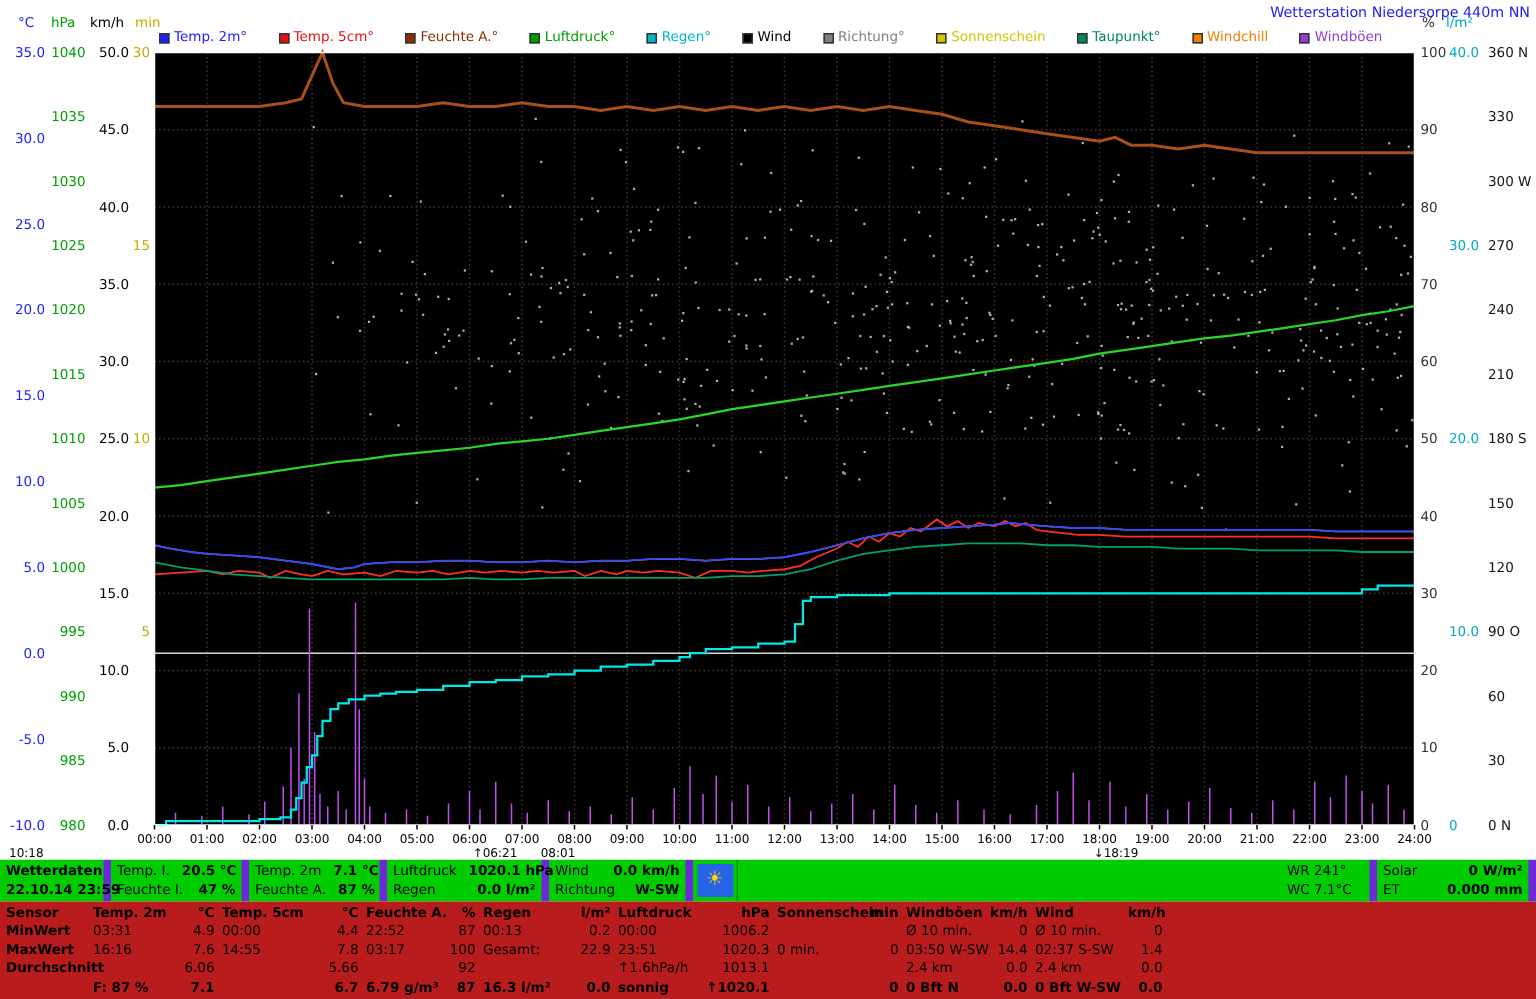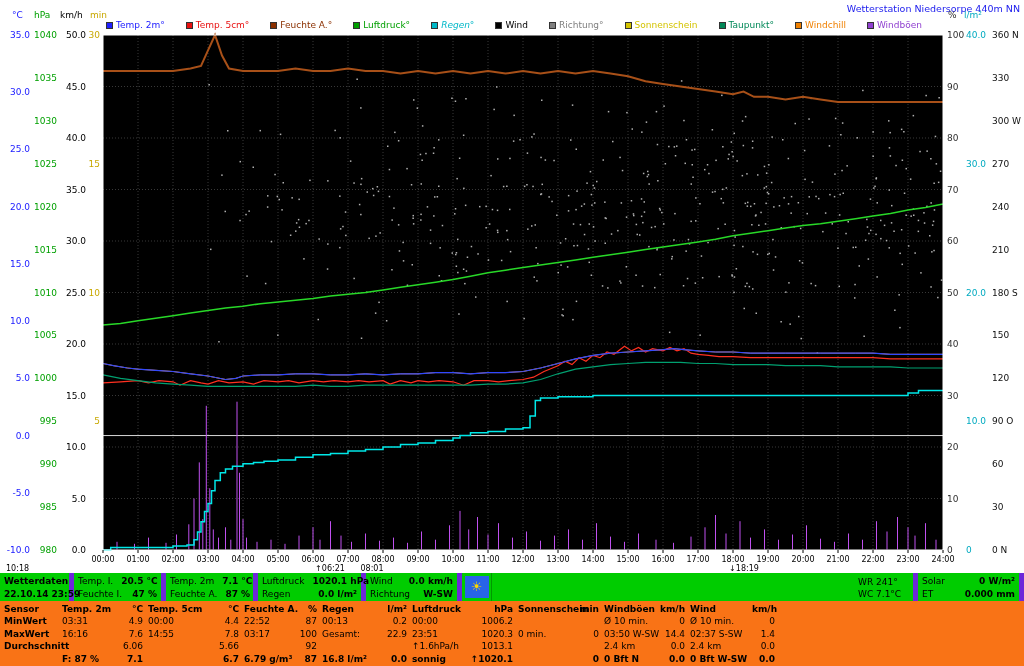--- a/index.html
+++ b/index.html
@@ -13,21 +13,21 @@
   .lg-sq{width:7px;height:7px;border:1px solid #333;display:inline-block}
   #chart-svg{position:absolute;top:0;left:0}
   #statusbar{width:1024px;height:28px;background:#00cc00;display:flex;font-size:9px;line-height:12px;color:#000;overflow:hidden}
   .sb-cell{border-right:5px solid #6d28d9;padding:2px 4px 1px;display:flex;flex-direction:column;justify-content:space-between;white-space:nowrap}
   .sb-row{display:flex;justify-content:space-between;gap:8px}
   .sb-val{font-weight:bold}
   .sb-title{font-weight:bold}
   .sb-spacer{flex:1;border-right:none}
   .sb-iconbox{display:flex;align-items:center;justify-content:center;width:30px;border-right:1px solid #009900}
   .fc-icon{width:24px;height:22px;background:#2864e8;color:#ffd800;display:flex;align-items:center;justify-content:center;font-size:13px}
-  #stats{width:1024px;height:65px;background:#f97316;font-size:9px;padding:2px 0 0 2px;overflow:hidden}
+  #stats{width:1024px;height:65px;background:#b91c1c;font-size:9px;padding:2px 0 0 2px;overflow:hidden}
   .st-row{display:grid;line-height:12.4px;white-space:nowrap;
     grid-template-columns:58px 50px 36px 58px 38px 52px 26px 52px 38px 56px 50px 60px 26px 58px 28px 64px 26px;}
   .st-t{text-align:left;padding-left:2px;overflow:visible}
   .st-v{text-align:right;padding-right:3px}
   .bold{font-weight:bold}
 </style>
 </head>
 <body>
 
 <div id="app">
@@ -810,21 +810,21 @@
         <span class="lg-item">
           <span class="lg-sq" style="background: rgb(139, 48, 0);"></span>
           <span style="color: rgb(139, 48, 0);">Feuchte A.°</span>
         </span>
         <span class="lg-item">
           <span class="lg-sq" style="background: rgb(0, 160, 0);"></span>
           <span style="color: rgb(0, 160, 0);">Luftdruck°</span>
         </span>
         <span class="lg-item">
           <span class="lg-sq" style="background: rgb(0, 184, 200);"></span>
-          <span style="color: rgb(0, 184, 200); font-style: italic;">Regen°</span>
+          <span style="color: rgb(0, 184, 200);">Regen°</span>
         </span>
         <span class="lg-item">
           <span class="lg-sq" style="background: rgb(0, 0, 0);"></span>
           <span style="color: rgb(0, 0, 0);">Wind</span>
         </span>
         <span class="lg-item">
           <span class="lg-sq" style="background: rgb(128, 128, 128);"></span>
           <span style="color: rgb(128, 128, 128);">Richtung°</span>
         </span>
         <span class="lg-item">
@@ -892,21 +892,21 @@
         </div>
         <div class="sb-row">
           <span>Richtung</span>
           <span class="sb-val">W-SW</span>
         </div>
       </div>
       <div class="sb-iconbox">
         <div class="fc-icon">☀</div>
       </div>
       <div class="sb-cell sb-spacer"></div>
-      <div class="sb-cell" style="width: 64px; justify-content: center;">
+      <div class="sb-cell" style="width: 64px;">
         <div class="sb-row">
           <span>WR 241°</span>
         </div>
         <div class="sb-row">
           <span>WC 7.1°C</span>
         </div>
       </div>
       <div class="sb-cell" style="width: 106px;">
         <div class="sb-row">
           <span>Solar</span>
@@ -997,21 +997,21 @@
         <span class="st-v">0.0</span>
       </div>
       <div class="st-row bold">
         <span class="st-t bold"></span>
         <span class="st-t">F: 87 %</span>
         <span class="st-v">7.1</span>
         <span class="st-t"></span>
         <span class="st-v">6.7</span>
         <span class="st-t">6.79 g/m³</span>
         <span class="st-v">87</span>
-        <span class="st-t">16.8 l/m²</span>
+        <span class="st-t">16.3 l/m²</span>
         <span class="st-v">0.0</span>
         <span class="st-t">sonnig</span>
         <span class="st-v">↑1020.1</span>
         <span class="st-t"></span>
         <span class="st-v">0</span>
         <span class="st-t">0 Bft N</span>
         <span class="st-v">0.0</span>
         <span class="st-t">0 Bft W-SW</span>
         <span class="st-v">0.0</span>
       </div>

